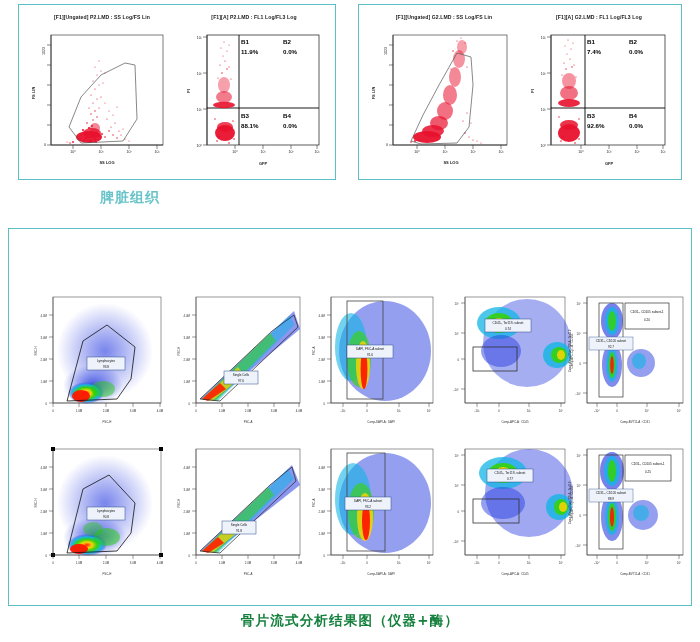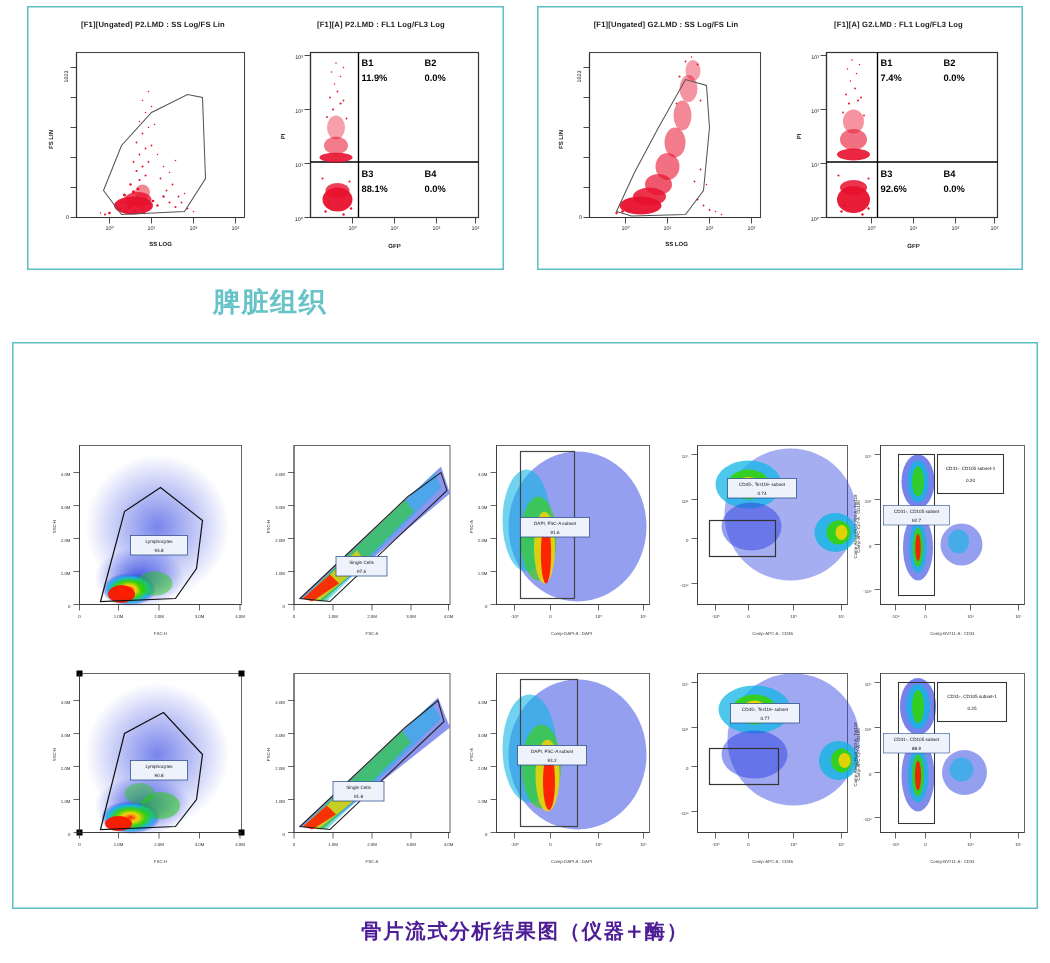--- a/index.html
+++ b/index.html
@@ -22,39 +22,39 @@
   }
   .panel.left{left:18px;width:318px;height:176px;}
   .panel.right{left:358px;width:324px;height:176px;}
 
   .plot-title{
     font-size:5.1px;font-weight:bold;color:#1a1a1a;
     text-align:center;letter-spacing:.1px;white-space:nowrap;
     position:absolute;
   }
   .cap{
-    position:absolute;text-align:center;
-    color:#67c3c8;font-size:18px;font-weight:bold;
+    position:absolute;
+    color:#67c3c8;font-size:14px;font-weight:bold;
     font-family:"DejaVu Sans","Liberation Sans",sans-serif;
     letter-spacing:1px;
   }
 
   
   .sv{position:absolute;}
 
   
   .bottom-panel{
     position:absolute;left:8px;top:228px;width:684px;height:378px;
     border:1.5px solid #5bbfc4;background:#fff;box-sizing:border-box;
   }
   .grid-plots{position:absolute;left:0;top:0;width:100%;height:100%;}
   .cell{position:absolute;}
   .bottom-cap{
     position:absolute;left:0;top:612px;width:700px;text-align:center;
-    color:#4c1d95;font-size:13.5px;font-weight:bold;
+    color:#15803d;font-size:13.5px;font-weight:bold;
     font-family:"DejaVu Sans","Liberation Sans",sans-serif;
     letter-spacing:1.2px;
   }
   text{font-family:"Liberation Sans","DejaVu Sans",sans-serif;}
   .ax{font-size:3.6px;fill:#222;}
   .axlab{font-size:4.0px;fill:#222;font-weight:bold;}
   .quad{font-size:6.2px;fill:#000;font-weight:bold;}
   .gatelab{font-size:3.1px;fill:#111;}
   .tiny{font-size:2.9px;fill:#333;}
 </style>

